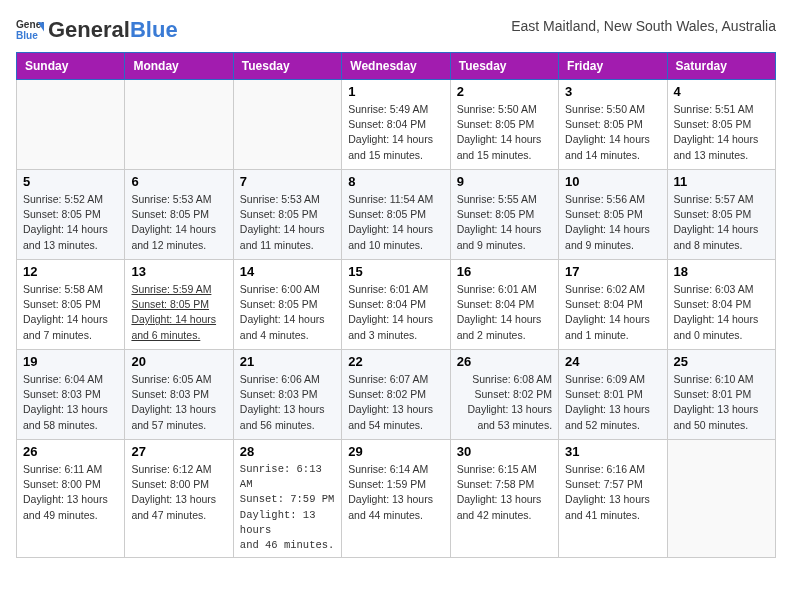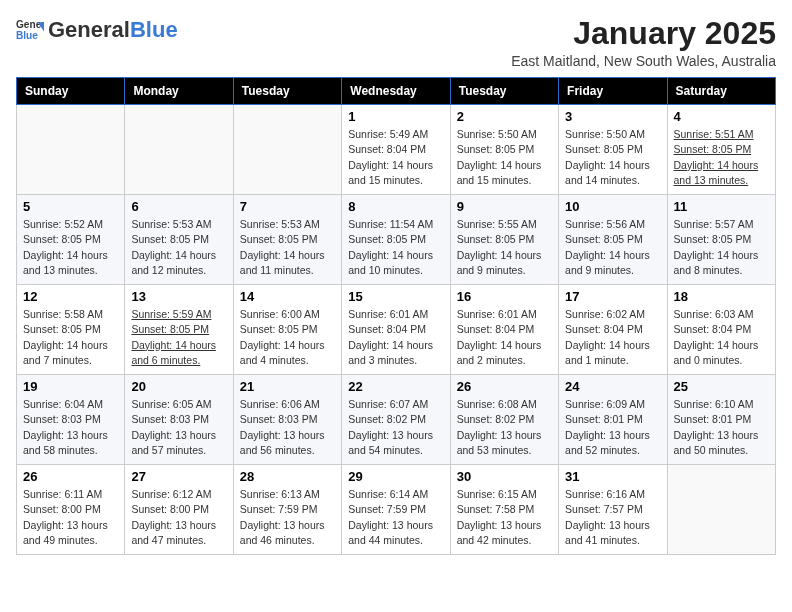--- a/index.html
+++ b/index.html
@@ -45,21 +45,21 @@
       font-size: 14px;
       color: #444;
       margin-top: 2px;
     }
     table {
       width: 100%;
       border-collapse: collapse;
       font-size: 11px;
     }
     thead th {
-      background-color: #000000;
+      background-color: #a21caf;
       color: #fff;
       text-align: left;
       padding: 6px 8px;
       font-size: 12px;
       font-weight: bold;
       border: 1px solid #2a6bc5;
     }
     tbody td {
       border: 1px solid #ccc;
       vertical-align: top;
@@ -96,21 +96,20 @@
       <text x="0" y="30" font-size="13" font-weight="bold" fill="#3a7bd5">Blue</text>
       <polygon points="28,8 36,8 36,20" fill="#3a7bd5"></polygon>
     </svg>
     <div>
       <div class="logo-text">
         <span class="logo-general">General</span><span class="logo-blue">Blue</span>
       </div>
     </div>
   </div>
   <div class="title-block">
-    <div class="month-title">January 2025</div>
     <div class="subtitle">East Maitland, New South Wales, Australia</div>
   </div>
 </div>
 
 <table>
   <thead>
     <tr id="header-row">
         <th>Sunday</th>
         <th>Monday</th>
         <th>Tuesday</th>
@@ -141,21 +140,21 @@
         </td>
         <td>
           <span class="day-number">3</span>
           <div class="day-info" style="white-space: pre-line;">Sunrise: 5:50 AM
 Sunset: 8:05 PM
 Daylight: 14 hours
 and 14 minutes.</div>
         </td>
         <td>
           <span class="day-number">4</span>
-          <div class="day-info" style="white-space: pre-line; text-decoration: underline;">Sunrise: 5:51 AM
+          <div class="day-info" style="white-space: pre-line;">Sunrise: 5:51 AM
 Sunset: 8:05 PM
 Daylight: 14 hours
 and 13 minutes.</div>
         </td>
       </tr>
       <tr>
         <td>
           <span class="day-number">5</span>
           <div class="day-info" style="white-space: pre-line;">Sunrise: 5:52 AM
 Sunset: 8:05 PM
@@ -280,21 +279,21 @@
         </td>
         <td>
           <span class="day-number">22</span>
           <div class="day-info" style="white-space: pre-line;">Sunrise: 6:07 AM
 Sunset: 8:02 PM
 Daylight: 13 hours
 and 54 minutes.</div>
         </td>
         <td>
           <span class="day-number">26</span>
-          <div class="day-info" style="white-space: pre-line;">Sunrise: 6:08 AM
+          <div class="day-info" style="white-space: pre-line; text-align: right;">Sunrise: 6:08 AM
 Sunset: 8:02 PM
 Daylight: 13 hours
 and 53 minutes.</div>
         </td>
         <td>
           <span class="day-number">24</span>
           <div class="day-info" style="white-space: pre-line;">Sunrise: 6:09 AM
 Sunset: 8:01 PM
 Daylight: 13 hours
 and 52 minutes.</div>
@@ -317,29 +316,29 @@
         </td>
         <td>
           <span class="day-number">27</span>
           <div class="day-info" style="white-space: pre-line;">Sunrise: 6:12 AM
 Sunset: 8:00 PM
 Daylight: 13 hours
 and 47 minutes.</div>
         </td>
         <td>
           <span class="day-number">28</span>
-          <div class="day-info" style="white-space: pre-line;">Sunrise: 6:13 AM
+          <div class="day-info" style="white-space: pre-line; font-family: Liberation Mono, monospace;">Sunrise: 6:13 AM
 Sunset: 7:59 PM
 Daylight: 13 hours
 and 46 minutes.</div>
         </td>
         <td>
           <span class="day-number">29</span>
           <div class="day-info" style="white-space: pre-line;">Sunrise: 6:14 AM
-Sunset: 7:59 PM
+Sunset: 1:59 PM
 Daylight: 13 hours
 and 44 minutes.</div>
         </td>
         <td>
           <span class="day-number">30</span>
           <div class="day-info" style="white-space: pre-line;">Sunrise: 6:15 AM
 Sunset: 7:58 PM
 Daylight: 13 hours
 and 42 minutes.</div>
         </td>

